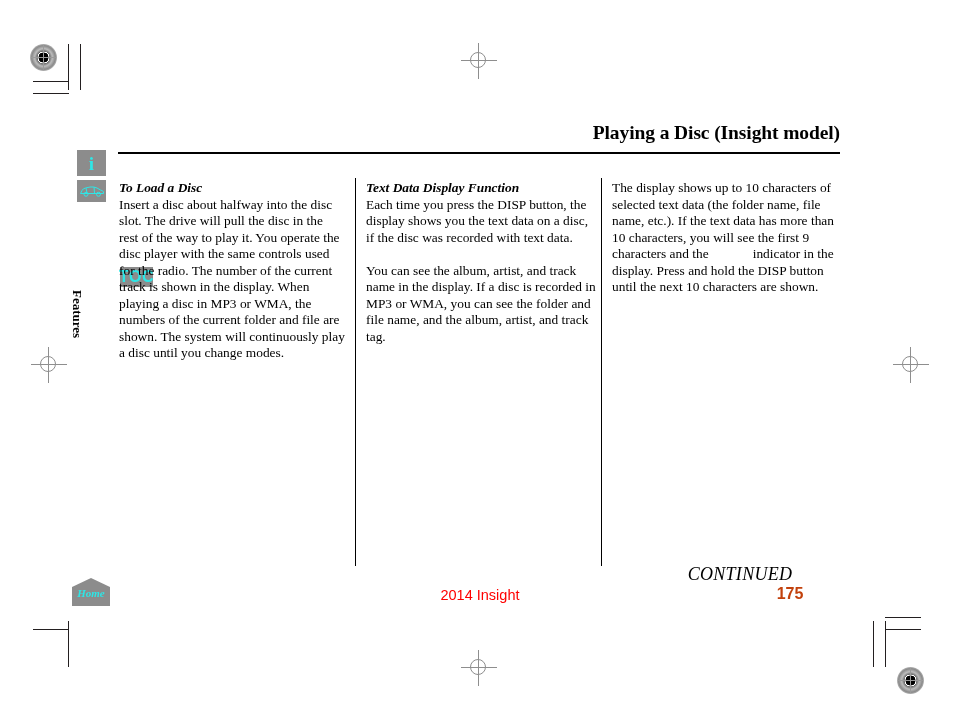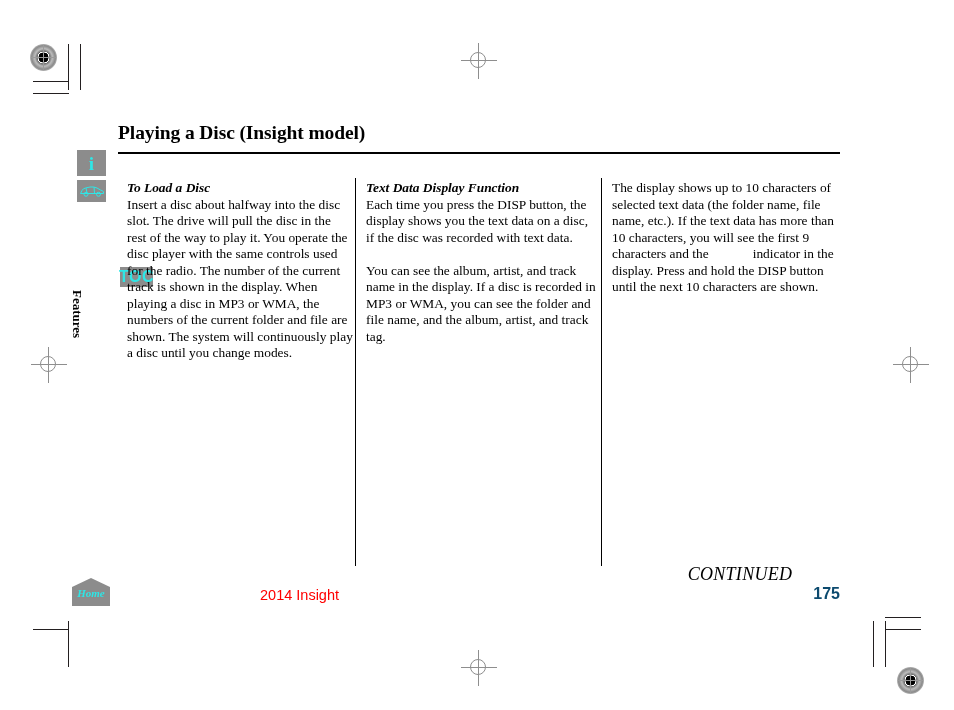--- a/index.html
+++ b/index.html
@@ -132,21 +132,21 @@
     font-size: 11px;
     color: #2ee6e6;
   }
 
   
   #page-title {
     position: absolute;
     left: 118px;
     top: 122px;
     width: 722px;
-    text-align: left;
+    text-align: right;
     font-family: "Liberation Serif", "DejaVu Serif", serif;
     font-weight: bold;
     font-size: 19.5px;
     letter-spacing: -0.1px;
   }
   #title-rule {
     position: absolute;
     left: 118px;
     top: 152px;
     width: 722px;
@@ -161,21 +161,21 @@
     font-size: 13.4px;
     line-height: 16.55px;
     text-align: left;
   }
   .col p { margin: 0; }
   .col p + p { margin-top: 16.5px; }
   .col .subhead {
     font-weight: bold;
     font-style: italic;
   }
-  #col1 { left: 119px; width: 226px; margin-left: 8px; }
+  #col1 { left: 119px; width: 226px; }
   #col2 { left: 366px; width: 230px; }
   #col3 { left: 612px; width: 228px; }
 
   .divider {
     position: absolute;
     top: 178px;
     width: 1px;
     height: 388px;
     background: #000;
   }
@@ -196,34 +196,35 @@
     text-align: center;
     font-style: italic;
     font-size: 18px;
     letter-spacing: 0.3px;
   }
   #model-year {
     position: absolute;
     left: 260px;
     top: 587px;
     width: 440px;
+    text-align: center;
     font-family: "Liberation Sans", sans-serif;
     font-size: 14.5px;
     color: #ff0000;
   }
   #page-number {
     position: absolute;
     left: 740px;
     top: 585px;
     width: 100px;
-    text-align: right;
+    text-align: center;
     font-family: "Liberation Sans", sans-serif;
     font-weight: bold;
     font-size: 16px;
-    color: #0c4a6e;
+    color: #c2410c;
   }
 </style>
 </head>
 <body>
 
 <div id="page">
 
   <div class="reg-target" style="left:30px; top:44px;"></div>
   <div class="crop-line" style="left:68px; top:44px; width:1px; height:46px;"></div>
   <div class="crop-line" style="left:80px; top:44px; width:1px; height:46px;"></div>

